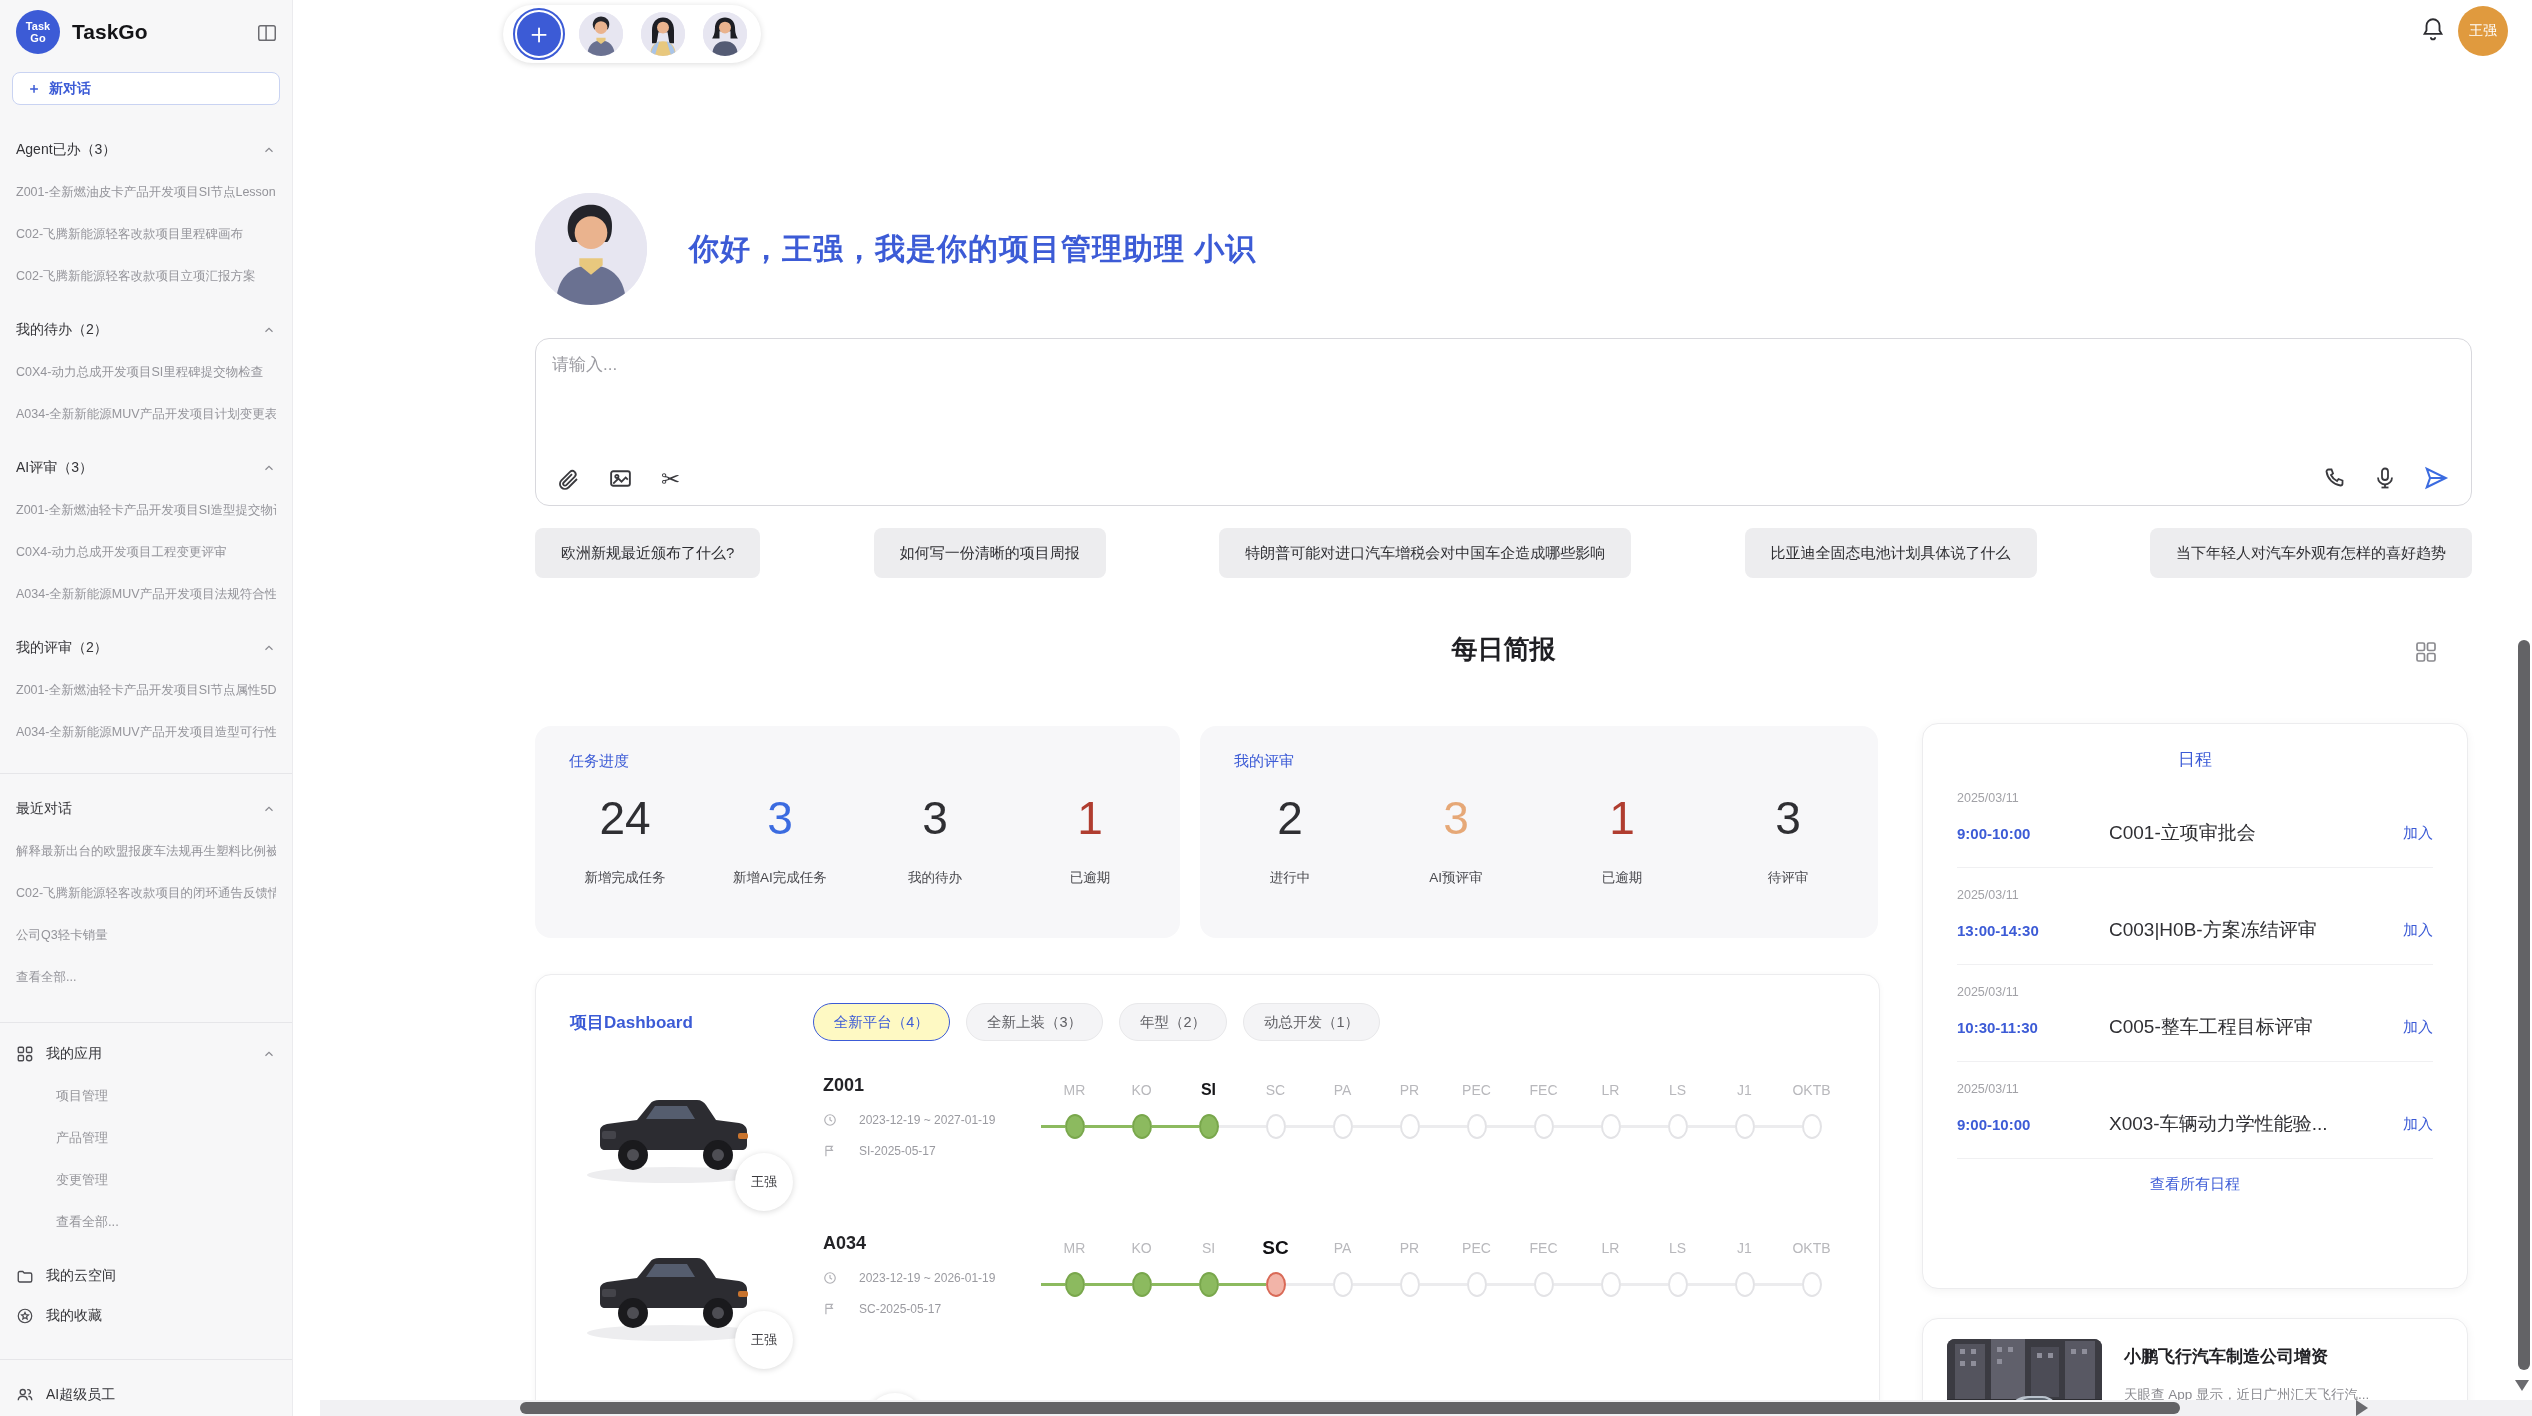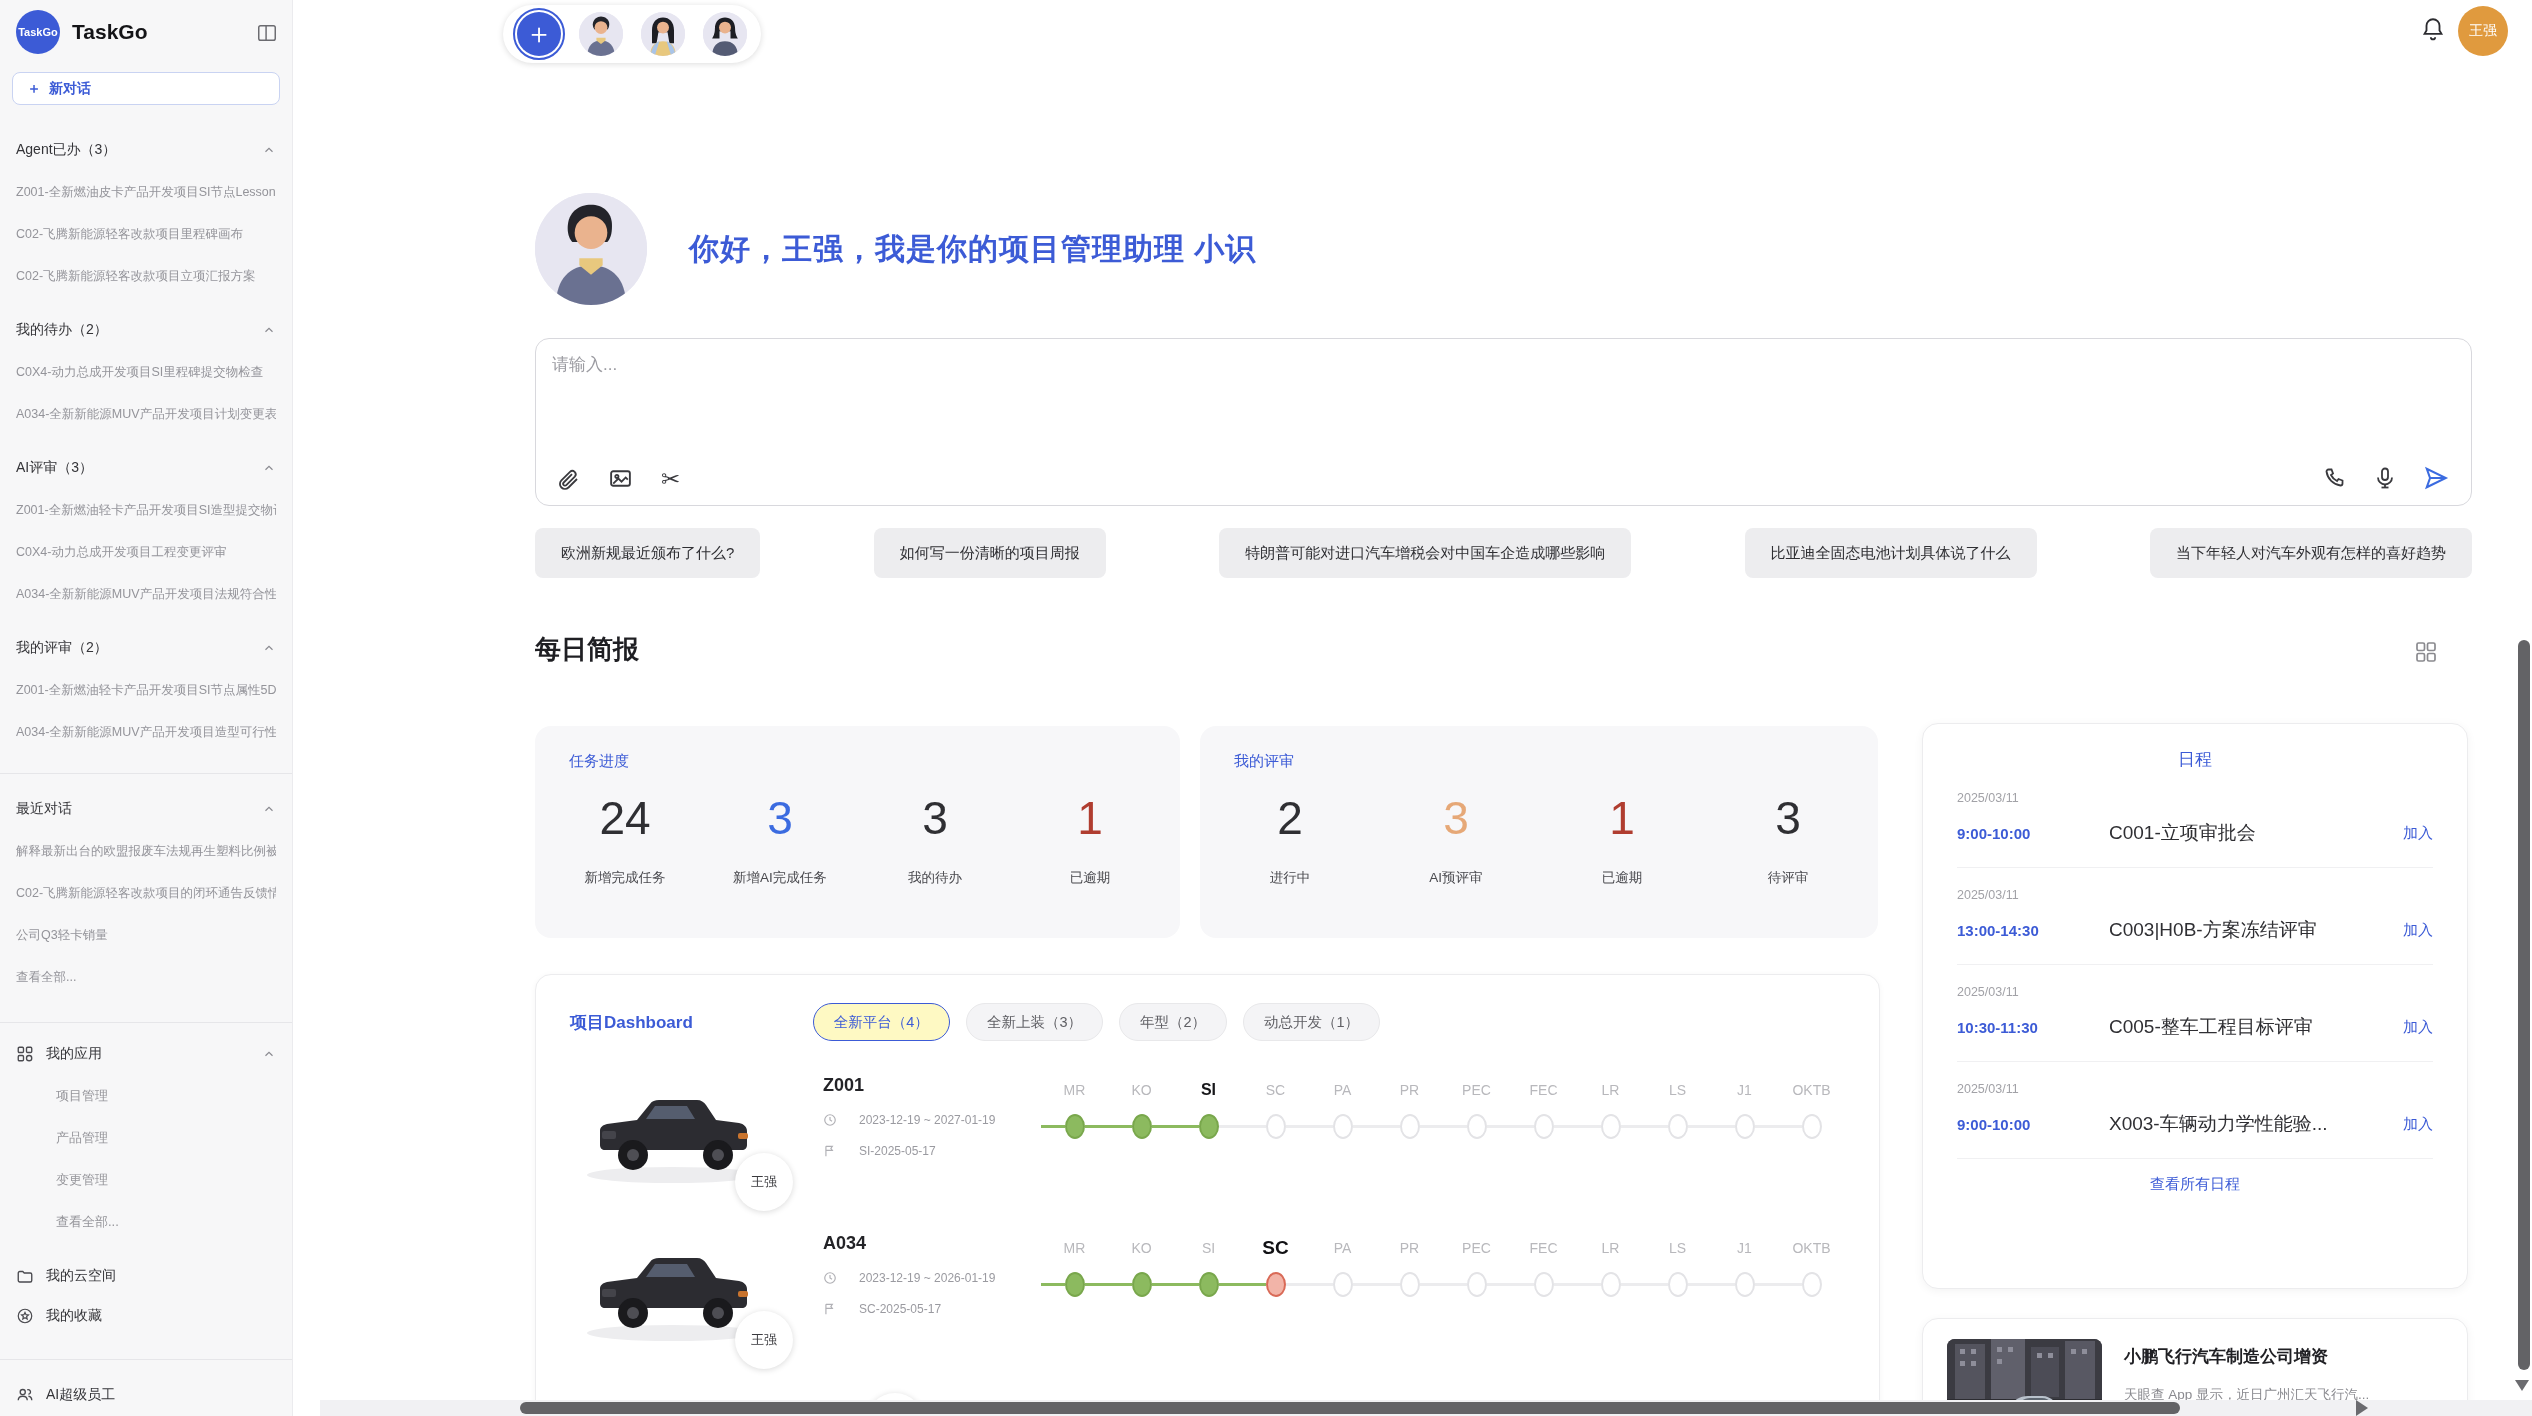--- a/index.html
+++ b/index.html
@@ -6,21 +6,21 @@
   :root{ --accent:#3c5bd6; --green:#8cba5f; --green-line:#8cba5f; --gray-line:#ececee; }
   body { width:2532px; height:1416px; overflow:hidden; background:#fff;
          font-family:"Liberation Sans","DejaVu Sans",sans-serif; color:#2f2f33; position:relative; }
   svg { display:block; }
 
   
   .sidebar{ position:absolute; left:0; top:0; width:293px; height:1416px;
             background:#f7f7f8; border-right:1px solid #ebebee; overflow:hidden; }
   .sb-logo-row{ display:flex; align-items:center; gap:12px; padding:10px 16px; height:64px; position:relative;}
   .logo-circle{ width:44px; height:44px; border-radius:50%; background:#3c5bd6; color:#fff;
-                display:flex; align-items:center; justify-content:center;
+                display:flex; flex-direction:column; align-items:center; justify-content:center;
                 font-size:11px; font-weight:bold; line-height:12px;}
   .app-title{ font-size:21px; font-weight:bold; color:#141417; }
   .collapse-btn{ position:absolute; right:14px; top:22px; color:#6b6b70; cursor:pointer;}
   .new-chat{ margin:8px 12px 0; height:33px; background:#fff; border:1px solid #c9d3f2; border-radius:8px;
              display:flex; align-items:center; gap:8px; padding:0 14px; color:var(--accent);
              font-size:14px; font-weight:bold; cursor:pointer;}
   .sb-head{ display:flex; align-items:center; justify-content:space-between; margin:36px 16px 0;
             font-size:14px; color:#343438;text-align:center; }
   .sb-head .chev{ color:#8a8a90; }
   .sb-item{ margin:25px 16px 0; font-size:12.5px; color:#94949a; white-space:nowrap; overflow:hidden;
@@ -61,21 +61,21 @@
   .tool-ic{ cursor:pointer; }
   .scissors{ font-size:23px; line-height:24px; }
   .send-ic{ color:#3b6be0; }
 
   
   .chips{ position:absolute; left:535px; top:528px; width:1937px; display:flex; justify-content:space-between;}
   .chip{ background:#ededef; border-radius:8px; height:50px; line-height:50px; padding:0 26px;
          font-size:15px; color:#2f2f33; white-space:nowrap; cursor:pointer;}
 
   
-  .brief-title{ position:absolute; left:535px; top:632px; width:1937px; text-align:left;
+  .brief-title{ position:absolute; left:535px; top:632px; width:1937px; text-align:center;
                 font-size:26px; font-weight:bold; color:#1f1f23;}
   .brief-grid-ic{ position:absolute; left:2414px; top:640px; color:#8a8a8f; cursor:pointer;}
 
   .stat-card{ position:absolute; top:726px; height:212px; background:#f7f7f9; border-radius:16px; padding:26px 34px;}
   .stat-card.c1{ left:535px; width:645px;} .stat-card.c2{ left:1200px; width:678px;}
   .stat-title{ color:var(--accent); font-size:15px; }
   .stat-row{ display:flex; justify-content:space-between; margin-top:18px; padding:0 6px;}
   .stat-cell{ text-align:center; min-width:100px;}
   .stat-num{ font-size:46px; font-weight:500; color:#2f2f33; line-height:58px;}
   .stat-label{ font-size:13.5px; color:#4a4a4f; margin-top:22px;}

